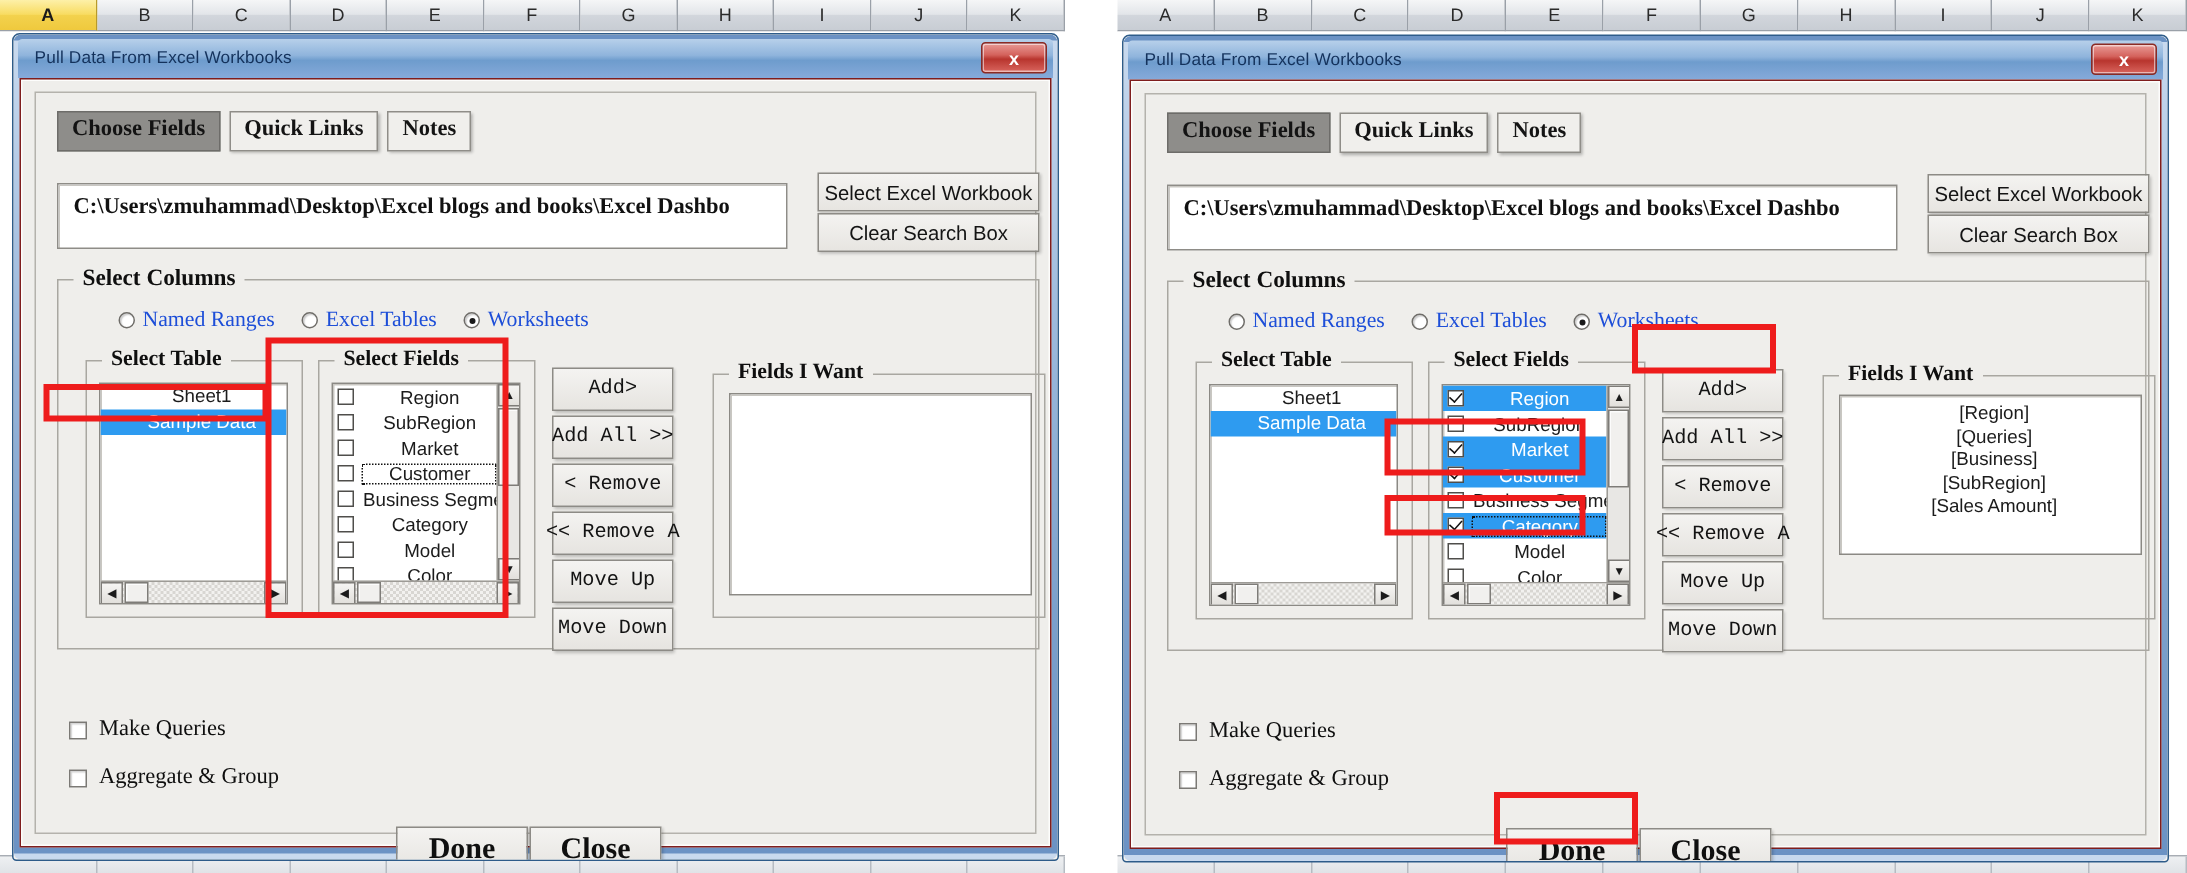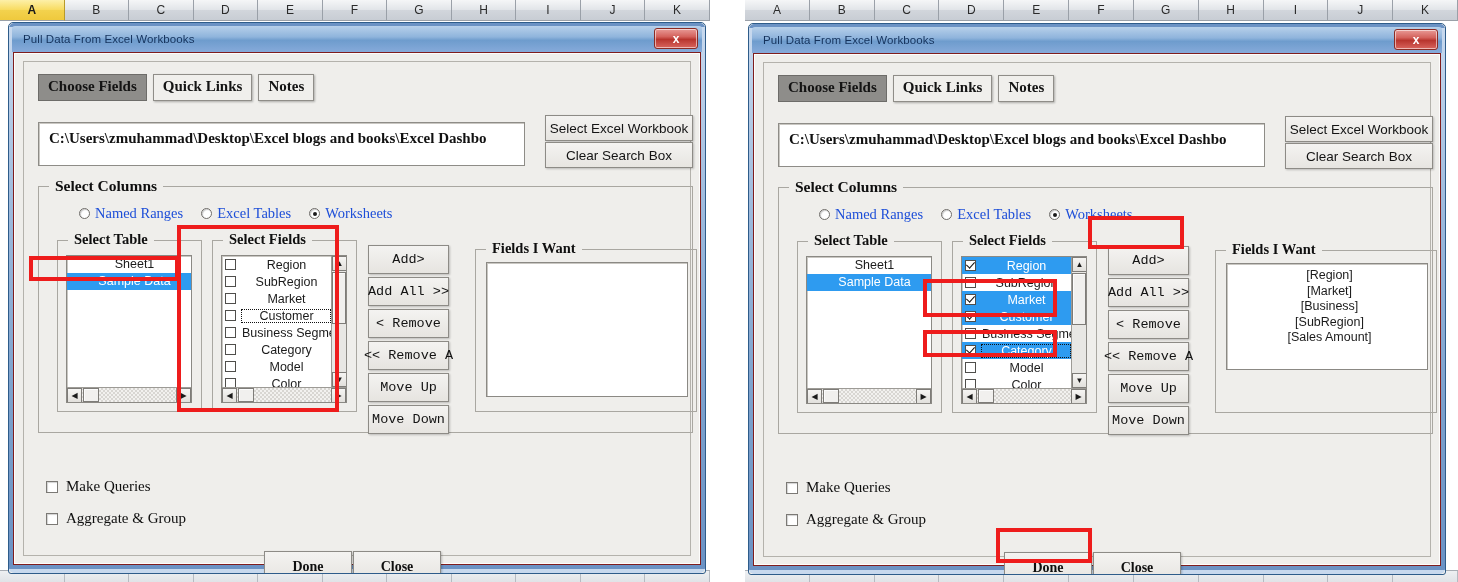--- a/index.html
+++ b/index.html
@@ -235,21 +235,21 @@
   .bcheck { position: absolute; display: flex; align-items: center; cursor: pointer; }
   .bcheck .bx {
     width: 12px; height: 12px; background: #ffffff;
     border: 1px solid #7b7975; box-shadow: 1px 1px 1px rgba(0,0,0,.18) inset;
     margin-right: 8px; flex: none;
   }
   .bcheck .bl { font-family: "Liberation Serif", serif; font-size: 15px; color: #0f0f0f; white-space: nowrap; }
 
   .footbtn {
     position: absolute;
-    font-family: "Liberation Serif", serif; font-weight: bold; font-size: 14px; color: #0f0f0f;
+    font-family: "Liberation Serif", serif; font-weight: bold; font-size: 20px; color: #0f0f0f;
     background: linear-gradient(to bottom,#f4f3f1,#e6e4e0);
     border: 1px solid #8d8b86;
     box-shadow: 1px 1px 2px rgba(0,0,0,.22);
     display: flex; align-items: center; justify-content: center;
     cursor: pointer;
   }
 
   
   .annot {
     position: absolute; border: 4px solid #ee1c1c;
@@ -577,21 +577,21 @@
               <div class="actbtn" style="left: 329px; top: 154px; width: 81px; height: 29px;">&lt;&lt; Remove A</div>
               <div class="actbtn" style="left: 329px; top: 186px; width: 81px; height: 29px;">Move Up</div>
               <div class="actbtn" style="left: 329px; top: 218px; width: 81px; height: 29px;">Move Down</div>
             </div>
 
           <div class="group" style="left:436px; top:62px; width:222px; height:163px;">
             <span class="legend">Fields I Want</span>
             <div class="fiw-list" style="left:10px; top:12px; width:202px; height:107px;">
               <div id="fiw-right">
                   <div>[Region]</div>
-                  <div>[Market]</div>
+                  <div>[Queries]</div>
                   <div>[Business]</div>
                   <div>[SubRegion]</div>
                   <div>[Sales Amount]</div>
                 </div>
             </div>
           </div>
         </div>
 
         <div class="bcheck" style="left:22px; top:416px;">
           <span class="bx"></span>

